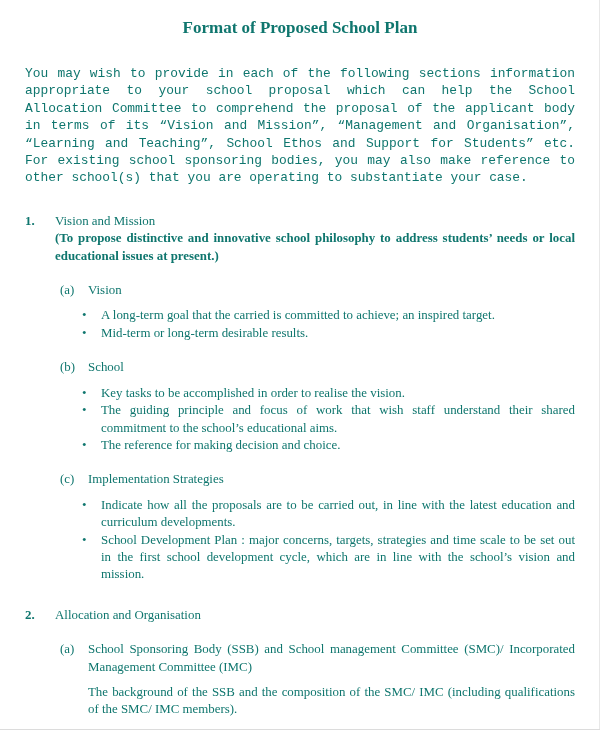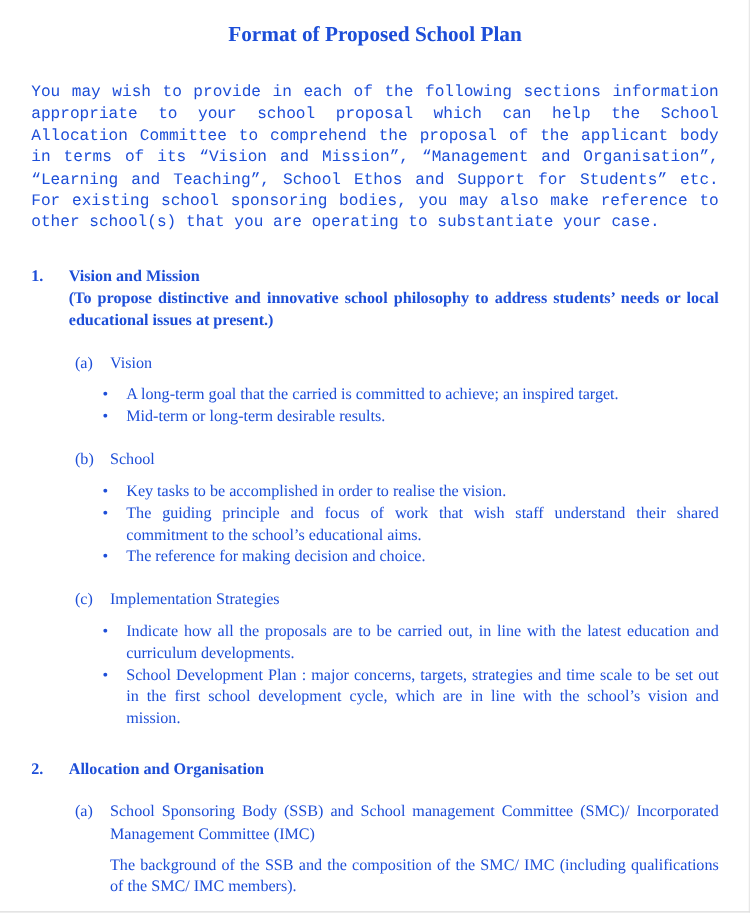--- a/index.html
+++ b/index.html
@@ -14,21 +14,21 @@
     box-shadow: inset 0 -1px 0 #dcdcdc, inset -1px 0 0 #e8e8e8;
   }
   .page {
     box-sizing: border-box;
     width: 600px;
     height: 730px;
     padding: 13px 25px 0 25px;
     font-family: "Liberation Serif", "DejaVu Serif", serif;
     font-size: 12.9px;
     line-height: 17.4px;
-    color: #1d4ed8;
+    color: #0f766e;
   }
   .doc-title {
     font-size: 17px;
     line-height: 22px;
     font-weight: bold;
     text-align: center;
     margin: 4px 0 26px 0;
   }
   .intro {
     margin: 0 0 26px 0;
@@ -37,21 +37,21 @@
   }
   .sec { margin-top: 0; }
   .sec + .sec { margin-top: 23px; }
   .sec-row { display: flex; }
   .num-col {
     width: 30px;
     flex-shrink: 0;
     font-weight: bold;
   }
   .sec-content { flex: 1; min-width: 0; }
-  .sec-title { font-weight: bold; }
+  .sec-title { font-weight: normal; }
   .sec-sub {
     margin: 0;
     text-align: justify;
     font-weight: bold;
   }
   .item { margin-top: 17px; }
   .item-label-row { display: flex; padding-left: 5px; }
   .letter-col { width: 28px; flex-shrink: 0; }
   .item-label { flex: 1; min-width: 0; text-align: justify; }
   .bullets { margin-top: 8px; }

